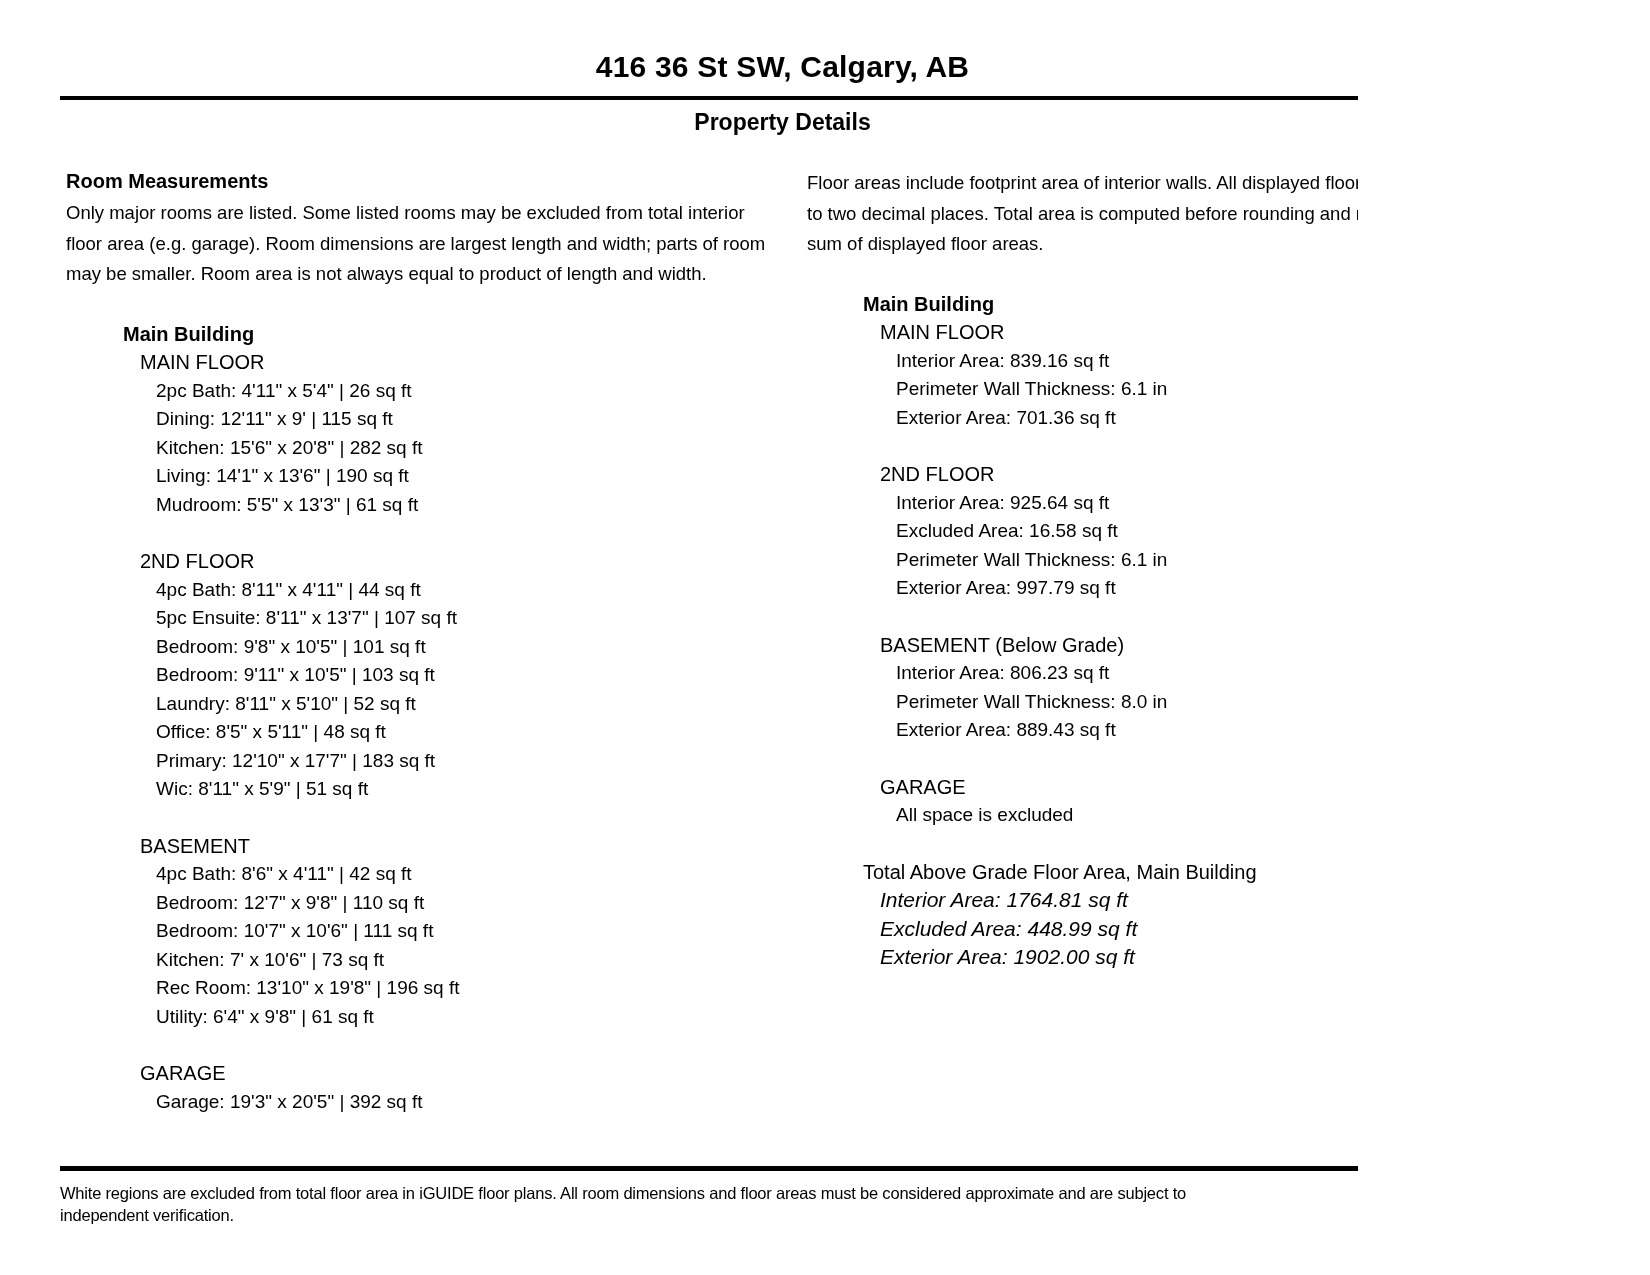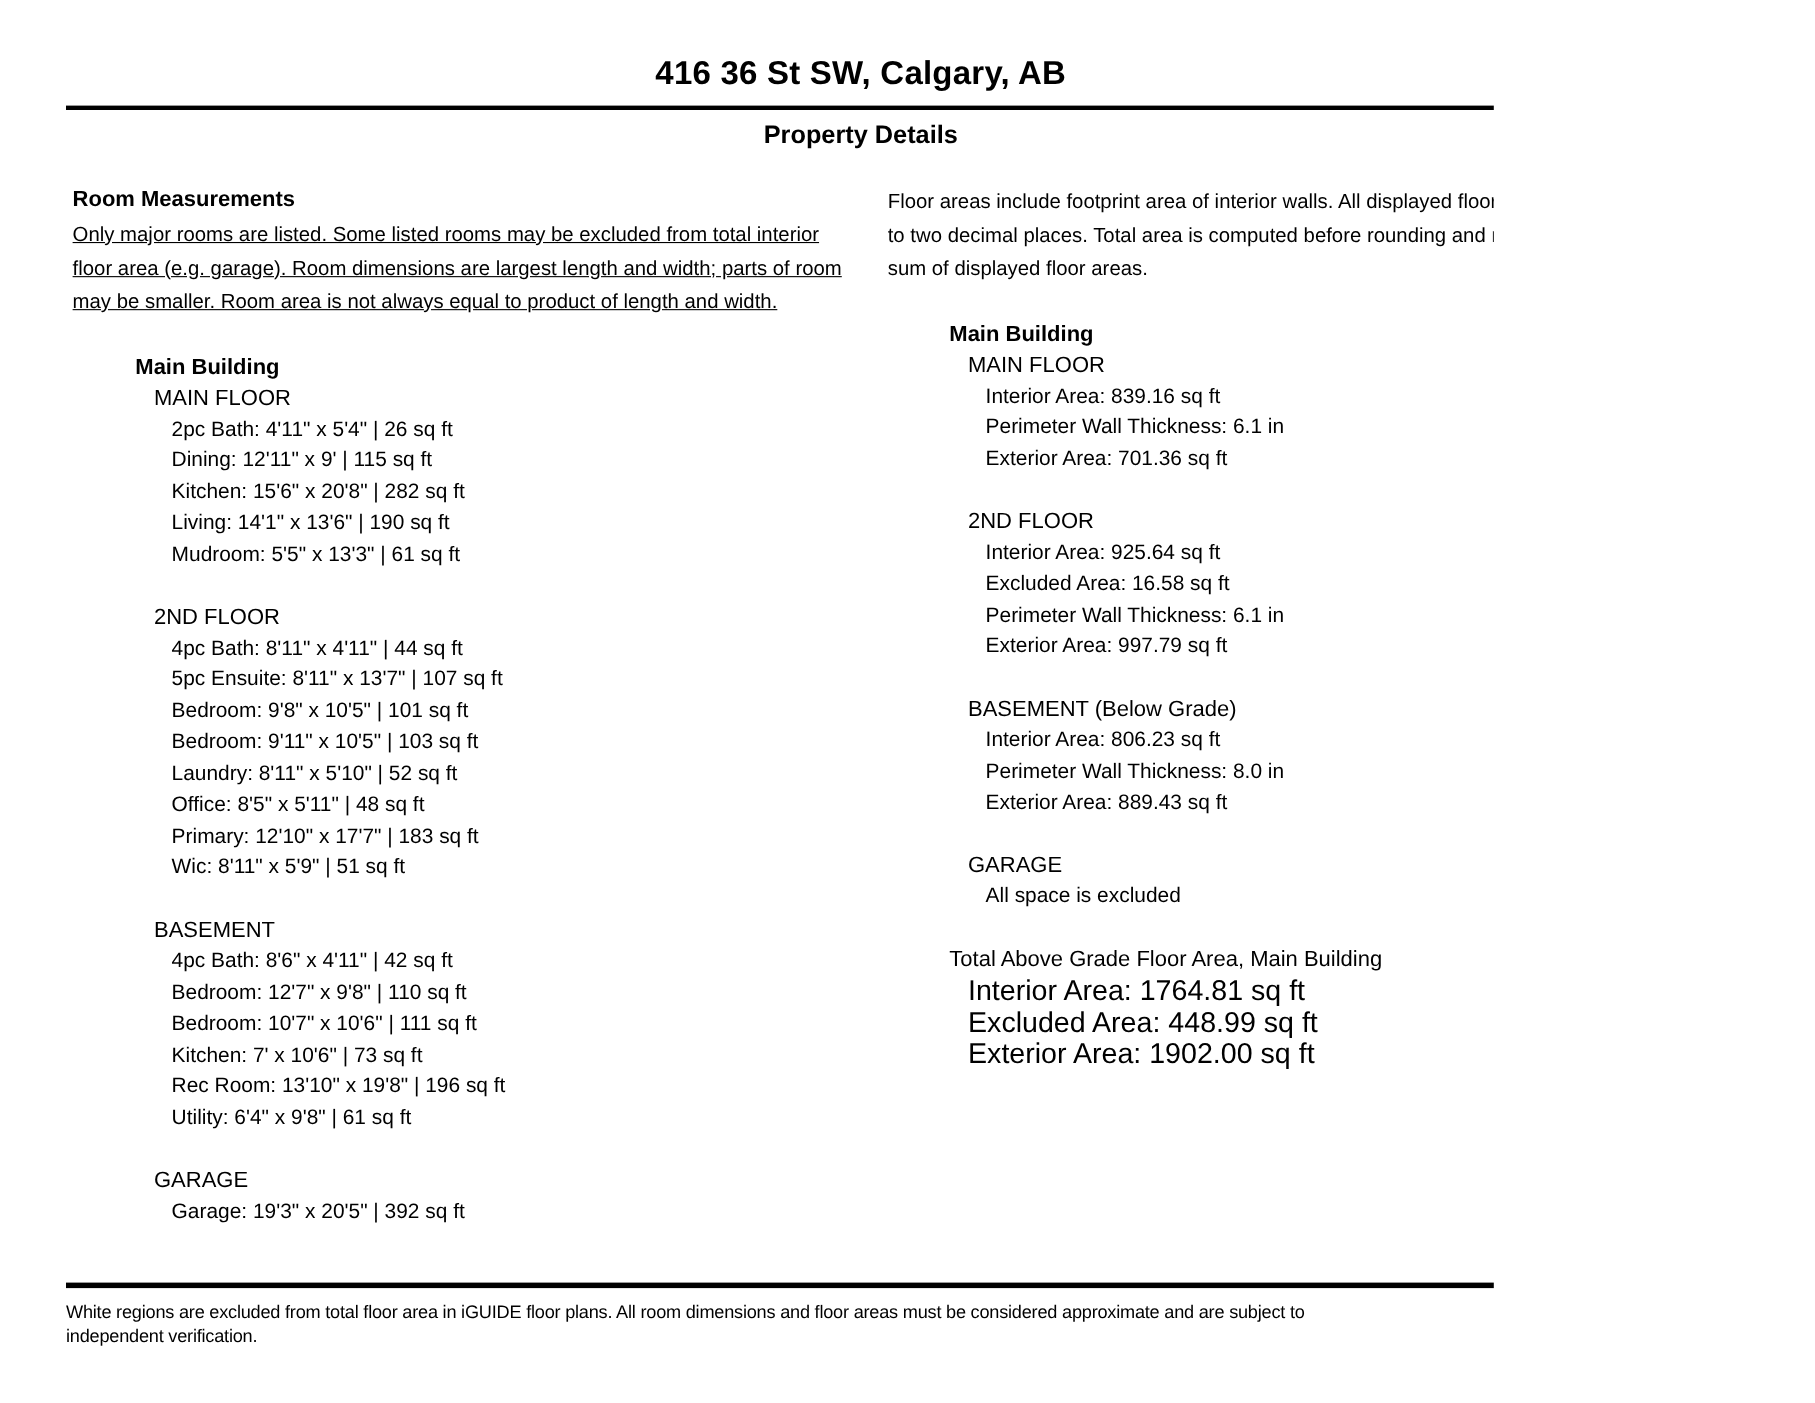--- a/index.html
+++ b/index.html
@@ -17,37 +17,37 @@
   .top-rule { margin: 12px 0 0 60px; width: 1530px; height: 4px; background: #000; }
   .doc-subtitle { margin-top: 9px; font-size: 23px; font-weight: bold; }
 
   
   .columns { display: flex; margin-top: 30px; padding-left: 66px; }
   .col-left  { width: 741px; flex: none; }
   .col-right { width: 780px; flex: none; }
 
   .section-heading { font-size: 20px; font-weight: bold; line-height: 30px; }
   .desc { font-size: 18.5px; line-height: 30.5px; margin-top: 2px; }
-  .col-left  .desc { width: 702px; text-decoration: underline; }
+  .col-left  .desc { width: 702px; }
   .col-right .desc { width: 716px; }
 
   .building-name { margin-top: 30px; font-size: 20px; font-weight: bold; line-height: 28.5px; }
   .col-left  .building-name { margin-left: 57px; }
   .col-right .building-name { margin-left: 56px; }
 
   .col-left  .floor-list { margin-left: 74px; }
   .col-right .floor-list { margin-left: 73px; }
 
   .floor-block + .floor-block { margin-top: 28px; }
   .floor-name { font-size: 20px; line-height: 28.5px; }
   .detail-line { font-size: 19px; line-height: 28.5px; margin-left: 16px; }
 
   .total-block { margin-left: 56px; margin-top: 28px; }
   .total-name { font-size: 20px; font-weight: normal; line-height: 28.5px; }
-  .total-line { font-size: 26px; line-height: 28.5px; margin-left: 17px; }
+  .total-line { font-size: 21px; line-height: 28.5px; margin-left: 17px; font-style: italic; }
 
   
   .doc-footer { position: absolute; left: 0; top: 1166px; width: 1650px; }
   .footer-rule { margin-left: 60px; width: 1530px; height: 5px; background: #000; }
   .footer-row { display: flex; justify-content: space-between; align-items: flex-start; padding: 11px 68px 0 60px; }
   .disclaimer { font-size: 16.5px; letter-spacing: -0.2px; line-height: 22px; max-width: 1180px; }
   .logo { display: flex; align-items: center; gap: 7px; margin-top: 1px; }
   .logo-text { font-size: 33px; letter-spacing: -0.5px; font-weight: 400; }
 </style>
 </head>

